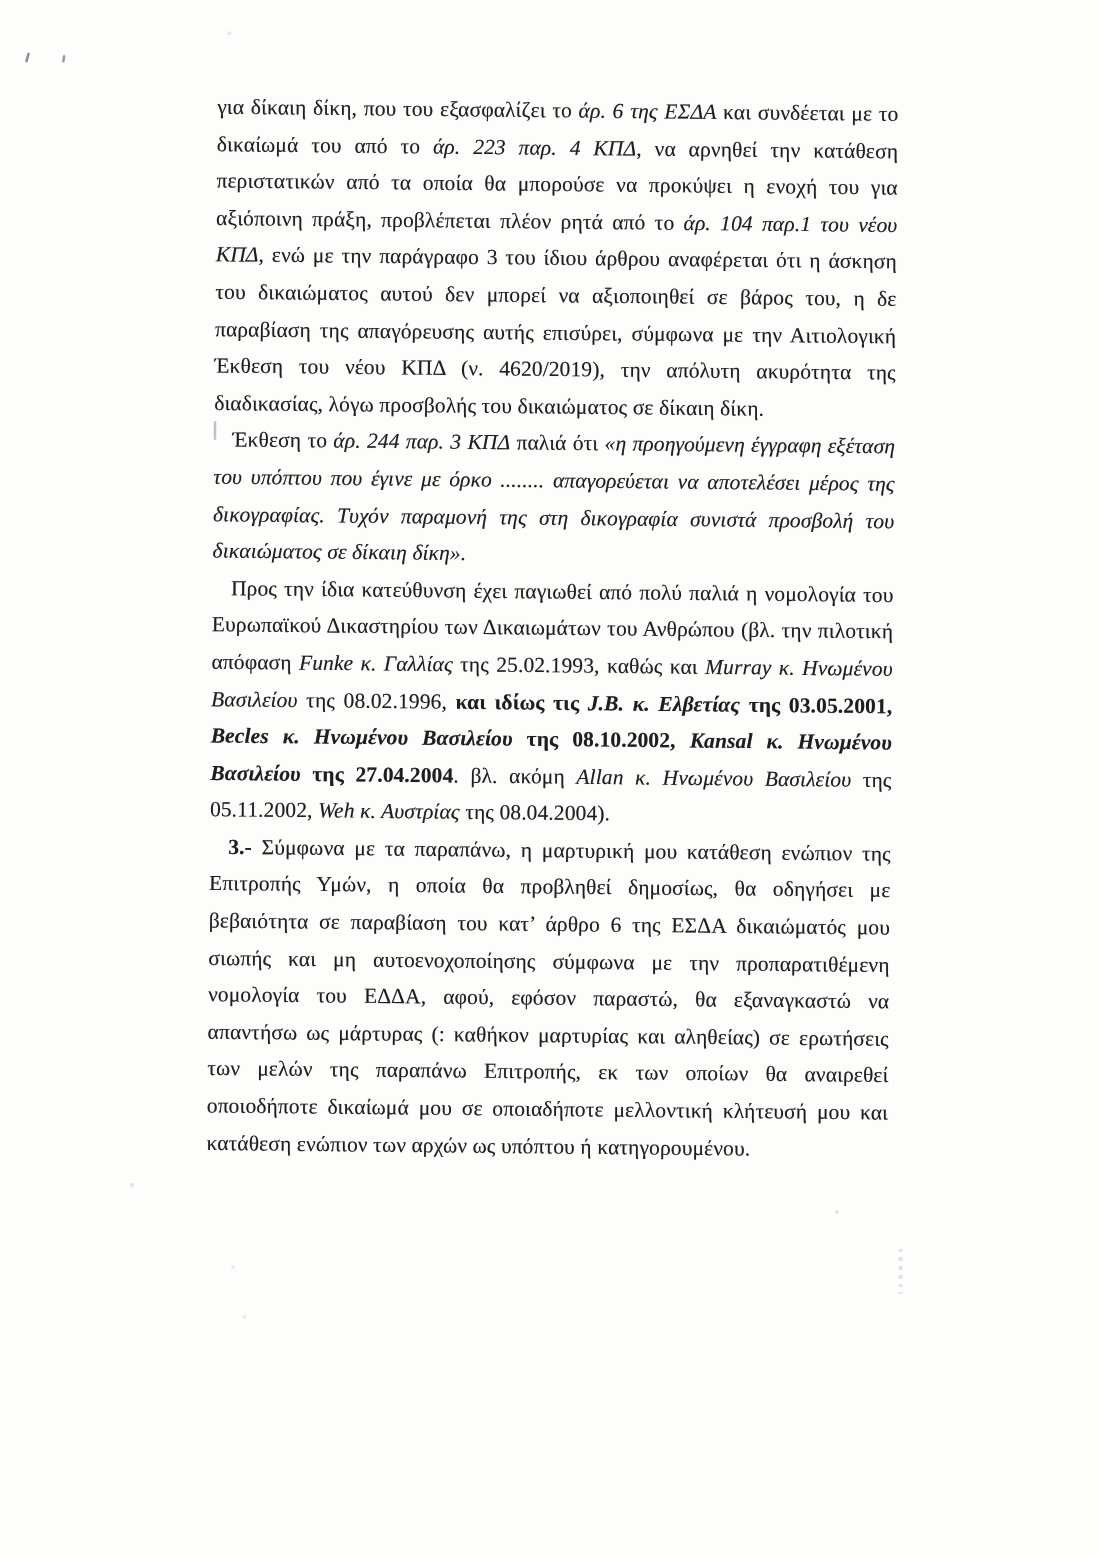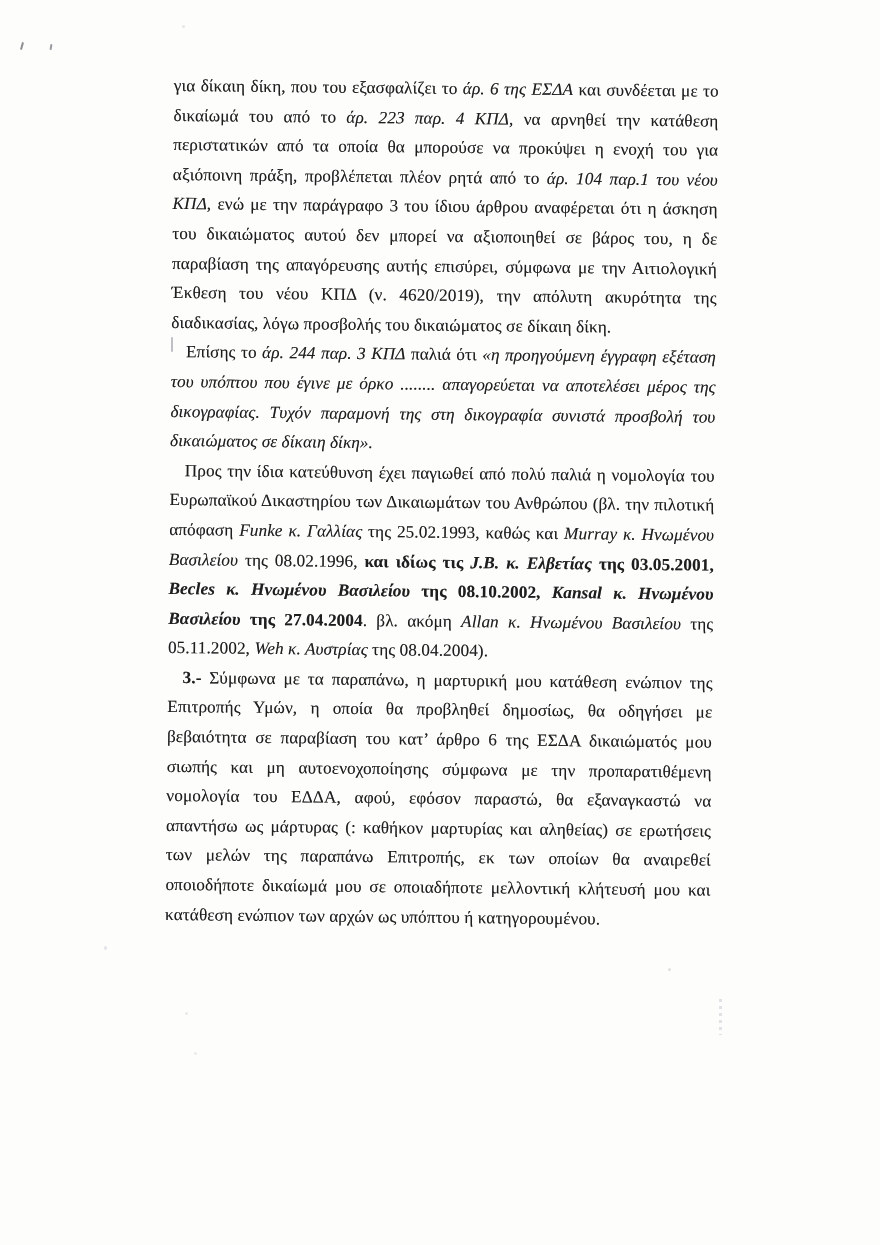--- a/index.html
+++ b/index.html
@@ -75,17 +75,17 @@
   <div class="artifact speck-5"></div>
   <div class="artifact pen-tick"></div>
   <div class="artifact speck-1"></div>
   <div class="artifact speck-2"></div>
   <div class="artifact smudge-right"></div>
   <div class="artifact speck-3"></div>
   <div class="artifact speck-4"></div>
 
   <div class="textblock">
       <p><span class="seg-normal">για δίκαιη δίκη, που του εξασφαλίζει το </span><span class="seg-italic">άρ. 6 της ΕΣΔΑ</span><span class="seg-normal"> και συνδέεται με το δικαίωμά του από το </span><span class="seg-italic">άρ. 223 παρ. 4 ΚΠΔ</span><span class="seg-normal">, να αρνηθεί την κατάθεση περιστατικών από τα οποία θα μπορούσε να προκύψει η ενοχή του για αξιόποινη πράξη, προβλέπεται πλέον ρητά από το </span><span class="seg-italic">άρ. 104 παρ.1 του νέου ΚΠΔ</span><span class="seg-normal">, ενώ με την παράγραφο 3 του ίδιου άρθρου αναφέρεται ότι η άσκηση του δικαιώματος αυτού δεν μπορεί να αξιοποιηθεί σε βάρος του, η δε παραβίαση της απαγόρευσης αυτής επισύρει, σύμφωνα με την Αιτιολογική Έκθεση του νέου ΚΠΔ (ν. 4620/2019), την απόλυτη ακυρότητα της διαδικασίας, λόγω προσβολής του δικαιώματος σε δίκαιη δίκη.</span></p>
-      <p class="indent"><span class="seg-normal">Επίσης το </span><span class="seg-italic">άρ. 244 παρ. 3 ΚΠΔ</span><span class="seg-normal"> παλιά ότι </span><span class="seg-italic">«η προηγούμενη έγγραφη εξέταση του υπόπτου που έγινε με όρκο ........ απαγορεύεται να αποτελέσει μέρος της δικογραφίας. Τυχόν παραμονή της στη δικογραφία συνιστά προσβολή του δικαιώματος σε δίκαιη δίκη».</span></p>
+      <p class="indent"><span class="seg-normal">Έκθεση το </span><span class="seg-italic">άρ. 244 παρ. 3 ΚΠΔ</span><span class="seg-normal"> παλιά ότι </span><span class="seg-italic">«η προηγούμενη έγγραφη εξέταση του υπόπτου που έγινε με όρκο ........ απαγορεύεται να αποτελέσει μέρος της δικογραφίας. Τυχόν παραμονή της στη δικογραφία συνιστά προσβολή του δικαιώματος σε δίκαιη δίκη».</span></p>
       <p class="indent"><span class="seg-normal">Προς την ίδια κατεύθυνση έχει παγιωθεί από πολύ παλιά η νομολογία του Ευρωπαϊκού Δικαστηρίου των Δικαιωμάτων του Ανθρώπου (βλ. την πιλοτική απόφαση </span><span class="seg-italic">Funke κ. Γαλλίας</span><span class="seg-normal"> της 25.02.1993, καθώς και </span><span class="seg-italic">Murray κ. Ηνωμένου Βασιλείου</span><span class="seg-normal"> της 08.02.1996, </span><span class="seg-bold">και ιδίως τις </span><span class="seg-bold-italic">J.B. κ. Ελβετίας</span><span class="seg-bold"> της 03.05.2001, </span><span class="seg-bold-italic">Becles κ. Ηνωμένου Βασιλείου</span><span class="seg-bold"> της 08.10.2002, </span><span class="seg-bold-italic">Kansal κ. Ηνωμένου Βασιλείου</span><span class="seg-bold"> της 27.04.2004</span><span class="seg-normal">. βλ. ακόμη </span><span class="seg-italic">Allan κ. Ηνωμένου Βασιλείου</span><span class="seg-normal"> της 05.11.2002, </span><span class="seg-italic">Weh κ. Αυστρίας</span><span class="seg-normal"> της 08.04.2004).</span></p>
       <p class="indent"><span class="seg-bold">3.-</span><span class="seg-normal"> Σύμφωνα με τα παραπάνω, η μαρτυρική μου κατάθεση ενώπιον της Επιτροπής Υμών, η οποία θα προβληθεί δημοσίως, θα οδηγήσει με βεβαιότητα σε παραβίαση του κατ’ άρθρο 6 της ΕΣΔΑ δικαιώματός μου σιωπής και μη αυτοενοχοποίησης σύμφωνα με την προπαρατιθέμενη νομολογία του ΕΔΔΑ, αφού, εφόσον παραστώ, θα εξαναγκαστώ να απαντήσω ως μάρτυρας (: καθήκον μαρτυρίας και αληθείας) σε ερωτήσεις των μελών της παραπάνω Επιτροπής, εκ των οποίων θα αναιρεθεί οποιοδήποτε δικαίωμά μου σε οποιαδήποτε μελλοντική κλήτευσή μου και κατάθεση ενώπιον των αρχών ως υπόπτου ή κατηγορουμένου.</span></p>
     </div>
 </div>
 
 </body></html>

